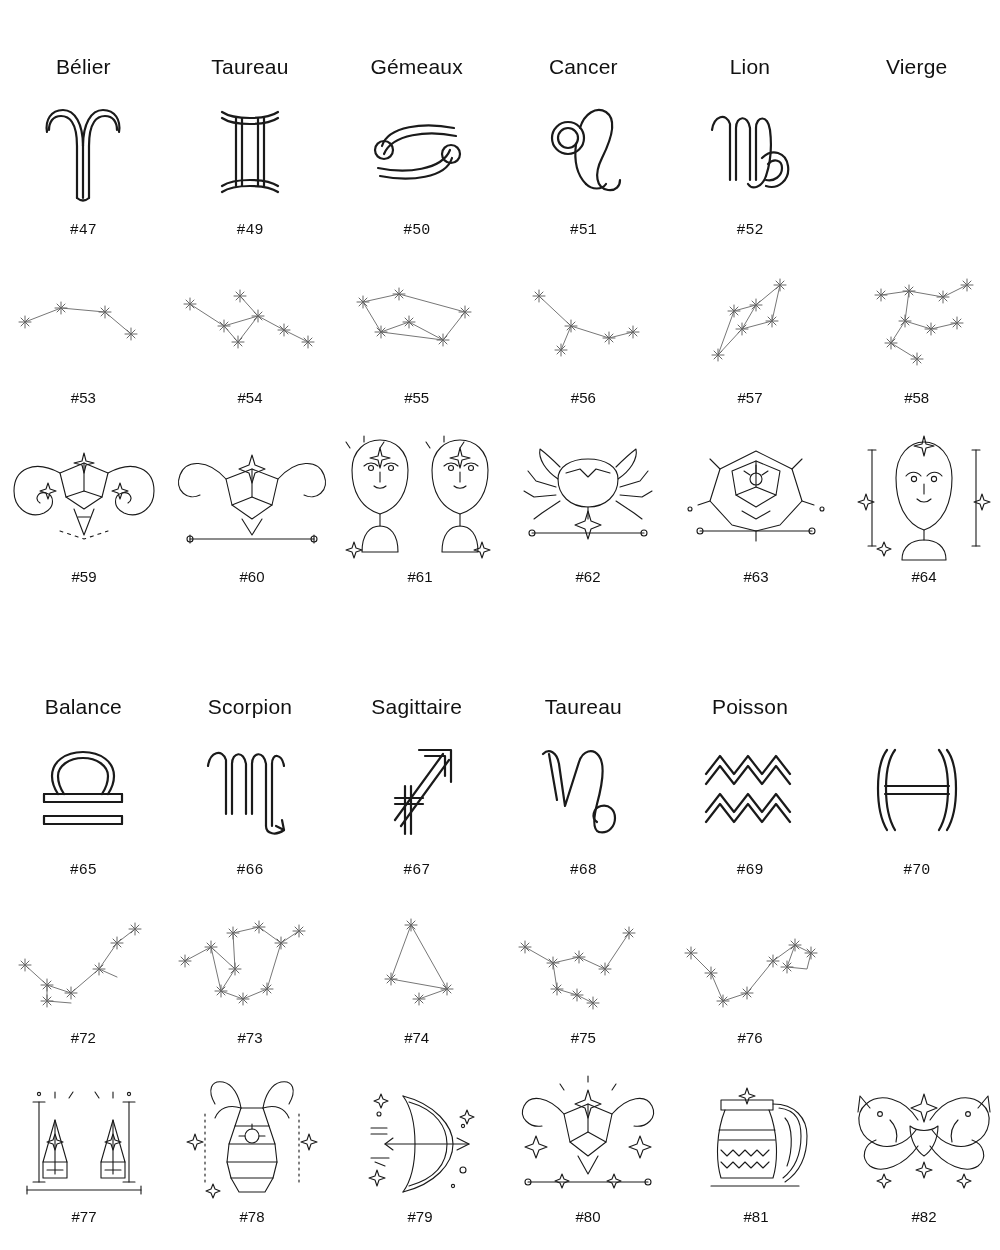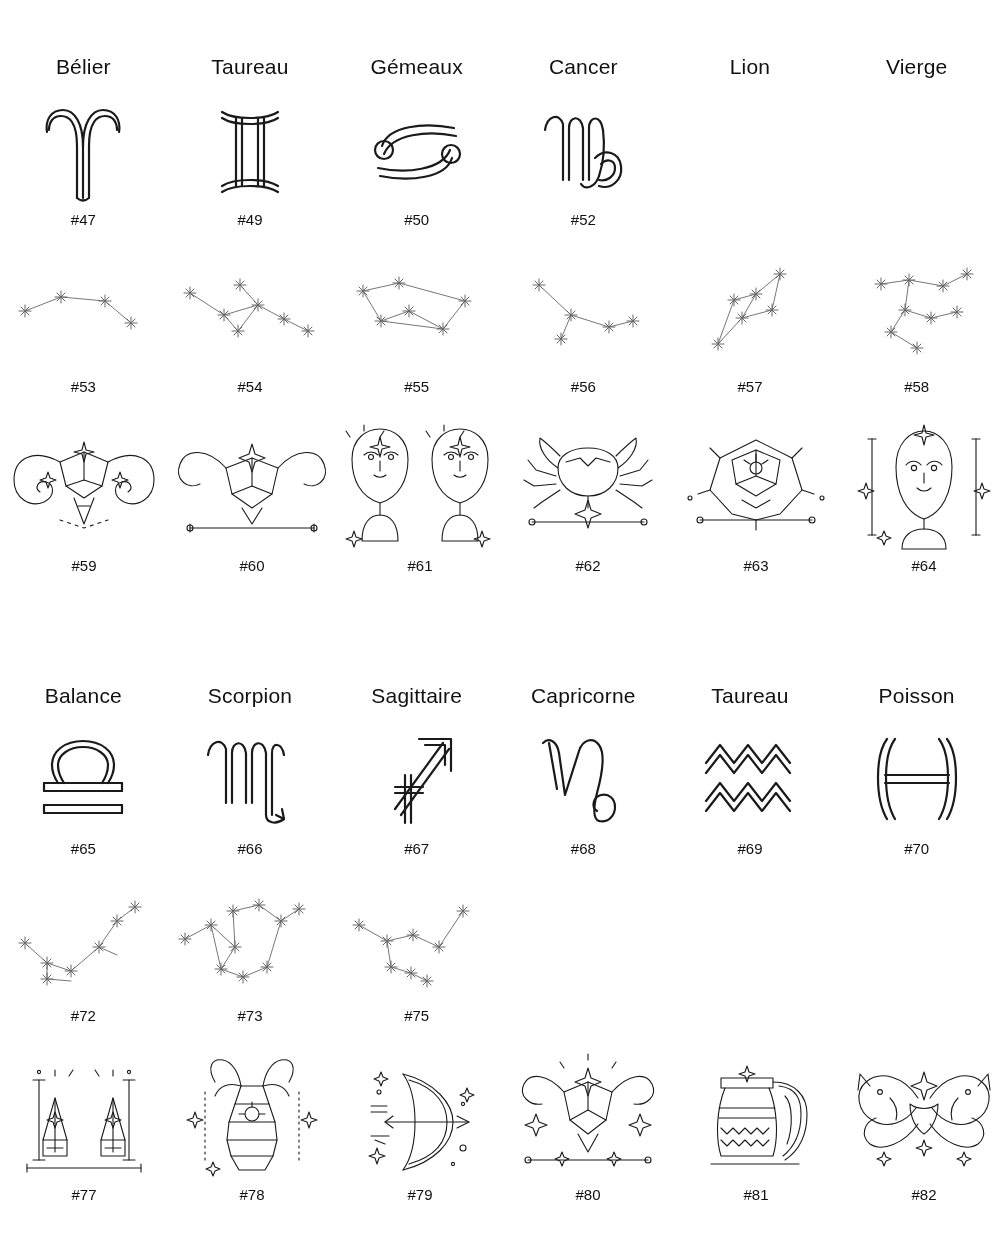--- a/index.html
+++ b/index.html
@@ -55,21 +55,21 @@
   }
   .code {
     font-size: 15px;
     color: #111;
     text-align: center;
     line-height: 1;
   }
   
   .row-glyph .cell { padding-top: 6px; }
   .row-glyph .art { height: 108px; width: 150px; }
-  .row-glyph .code { margin-top: 6px; }
+  .row-glyph .code { margin-top: 17px; font-family: Liberation Mono, monospace; }
   
   .row-const .cell { padding-top: 34px; }
   .row-const .art { height: 110px; width: 160px; }
   .row-const .code { margin-top: 8px; }
   
   .row-illus .cell { padding-top: 24px; }
   .row-illus .art { height: 140px; width: 168px; }
   .row-illus .code { }
   .gap { height: 56px; }
   svg { display: block; overflow: visible; }
@@ -142,20 +142,32 @@
             <path d="M22 52 C30 32 66 28 94 34"></path>
             <circle cx="22" cy="48" r="9"></circle>
             <path d="M90 56 C84 76 48 80 18 74"></path>
             <path d="M88 48 C80 68 44 72 16 66"></path>
             <circle cx="89" cy="52" r="9"></circle>
           </svg>
         </div>
         <div class="code">#50</div>
       </div>
 
+      <div class="cell">
+        <div class="art">
+          <svg width="86" height="100" viewBox="0 0 86 100" fill="none" stroke="#1a1a1a" stroke-width="2.2" stroke-linecap="round" stroke-linejoin="round">
+            <circle cx="28" cy="36" r="16"></circle>
+            <circle cx="28" cy="36" r="10"></circle>
+            <path d="M40 26 C44 12 56 4 66 10 C78 18 70 40 62 56 C54 72 56 86 68 88 C76 89 80 84 80 78"></path>
+            <path d="M36 42 C34 58 36 72 46 82"></path>
+            <path d="M46 82 C52 88 62 88 66 82"></path>
+          </svg>
+        </div>
+        <div class="code">#51</div>
+      </div>
 
       <div class="cell">
         <div class="art">
           <svg width="92" height="100" viewBox="0 0 92 100" fill="none" stroke="#1a1a1a" stroke-width="2.2" stroke-linecap="round" stroke-linejoin="round">
             <path d="M8 28 C10 14 22 10 26 22 L26 78"></path>
             <path d="M32 78 L32 26 C32 14 44 12 46 26 L46 78"></path>
             <path d="M52 78 L52 26 C52 14 64 12 66 28 C68 44 66 62 62 74"></path>
             <path d="M62 74 C58 86 48 88 44 82"></path>
             <path d="M58 56 C68 46 82 50 84 64 C86 78 74 88 62 84"></path>
             <path d="M64 62 C70 56 78 58 78 66 C78 74 70 80 62 78"></path>
@@ -421,23 +433,20 @@
       <div class="cell">
         <div class="sign-name">Balance</div>
       </div>
       <div class="cell">
         <div class="sign-name">Scorpion</div>
       </div>
       <div class="cell">
         <div class="sign-name">Sagittaire</div>
       </div>
       <div class="cell">
-        <div class="sign-name">Capricorne</div>
-      </div>
-      <div class="cell">
         <div class="sign-name">Taureau</div>
       </div>
       <div class="cell">
         <div class="sign-name">Poisson</div>
       </div>
     </div>
 
     <div class="row row-glyph">
 
       <div class="cell">
@@ -562,20 +571,35 @@
               <path d="M124 8 L124 20 M118 14 L130 14 M120 10 L128 18 M128 10 L120 18"></path>
               <path d="M46 68 L46 80 M40 74 L52 74 M42 70 L50 78 M50 70 L42 78"></path>
               <path d="M68 76 L68 88 M62 82 L74 82 M64 78 L72 86 M72 78 L64 86"></path>
               <path d="M92 66 L92 78 M86 72 L98 72 M88 68 L96 76 M96 68 L88 76"></path>
             </g>
           </svg>
         </div>
         <div class="code">#73</div>
       </div>
 
+      <div class="cell">
+        <div class="art">
+          <svg width="140" height="100" viewBox="0 0 140 100" fill="none" stroke="#777" stroke-width="1" stroke-linecap="round">
+            <polyline points="64,8 100,72 44,62 64,8"></polyline>
+            <polyline points="100,72 72,82"></polyline>
+            <g stroke="#666">
+              <path d="M64 2 L64 14 M58 8 L70 8 M60 4 L68 12 M68 4 L60 12"></path>
+              <path d="M100 66 L100 78 M94 72 L106 72 M96 68 L104 76 M104 68 L96 76"></path>
+              <path d="M44 56 L44 68 M38 62 L50 62 M40 58 L48 66 M48 58 L40 66"></path>
+              <path d="M72 76 L72 88 M66 82 L78 82 M68 78 L76 86 M76 78 L68 86"></path>
+            </g>
+          </svg>
+        </div>
+        <div class="code">#74</div>
+      </div>
 
       <div class="cell">
         <div class="art">
           <svg width="140" height="100" viewBox="0 0 140 100" fill="none" stroke="#777" stroke-width="1" stroke-linecap="round">
             <polyline points="12,30 40,46 66,40 92,52 116,16"></polyline>
             <polyline points="40,46 44,72 64,78 80,86"></polyline>
             <g stroke="#666">
               <path d="M12 24 L12 36 M6 30 L18 30 M8 26 L16 34 M16 26 L8 34"></path>
               <path d="M40 40 L40 52 M34 46 L46 46 M36 42 L44 50 M44 42 L36 50"></path>
               <path d="M66 34 L66 46 M60 40 L72 40 M62 36 L70 44 M70 36 L62 44"></path>
@@ -583,20 +607,39 @@
               <path d="M116 10 L116 22 M110 16 L122 16 M112 12 L120 20 M120 12 L112 20"></path>
               <path d="M44 66 L44 78 M38 72 L50 72 M40 68 L48 76 M48 68 L40 76"></path>
               <path d="M64 72 L64 84 M58 78 L70 78 M60 74 L68 82 M68 74 L60 82"></path>
               <path d="M80 80 L80 92 M74 86 L86 86 M76 82 L84 90 M84 82 L76 90"></path>
             </g>
           </svg>
         </div>
         <div class="code">#75</div>
       </div>
 
+      <div class="cell">
+        <div class="art">
+          <svg width="150" height="100" viewBox="0 0 150 100" fill="none" stroke="#777" stroke-width="1" stroke-linecap="round">
+            <polyline points="16,36 36,56 48,84 72,76 98,44 120,28"></polyline>
+            <polyline points="120,28 136,36 132,52 112,50 120,28"></polyline>
+            <g stroke="#666">
+              <path d="M16 30 L16 42 M10 36 L22 36 M12 32 L20 40 M20 32 L12 40"></path>
+              <path d="M36 50 L36 62 M30 56 L42 56 M32 52 L40 60 M40 52 L32 60"></path>
+              <path d="M48 78 L48 90 M42 84 L54 84 M44 80 L52 88 M52 80 L44 88"></path>
+              <path d="M72 70 L72 82 M66 76 L78 76 M68 72 L76 80 M76 72 L68 80"></path>
+              <path d="M98 38 L98 50 M92 44 L104 44 M94 40 L102 48 M102 40 L94 48"></path>
+              <path d="M120 22 L120 34 M114 28 L126 28 M116 24 L124 32 M124 24 L116 32"></path>
+              <path d="M136 30 L136 42 M130 36 L142 36 M132 32 L140 40 M140 32 L132 40"></path>
+              <path d="M112 44 L112 56 M106 50 L118 50 M108 46 L116 54 M116 46 L108 54"></path>
+            </g>
+          </svg>
+        </div>
+        <div class="code">#76</div>
+      </div>
     </div>
 
     <div class="row row-illus">
 
       <div class="cell">
         <div class="art">
           <svg width="150" height="130" viewBox="0 0 150 130" fill="none" stroke="#1a1a1a" stroke-width="1.1" stroke-linecap="round" stroke-linejoin="round">
             <path d="M30 28 L30 108 M120 28 L120 108"></path>
             <path d="M24 28 L36 28 M24 108 L36 108 M114 28 L126 28 M114 108 L126 108"></path>
             <path d="M46 46 L46 100 M104 46 L104 100"></path>

